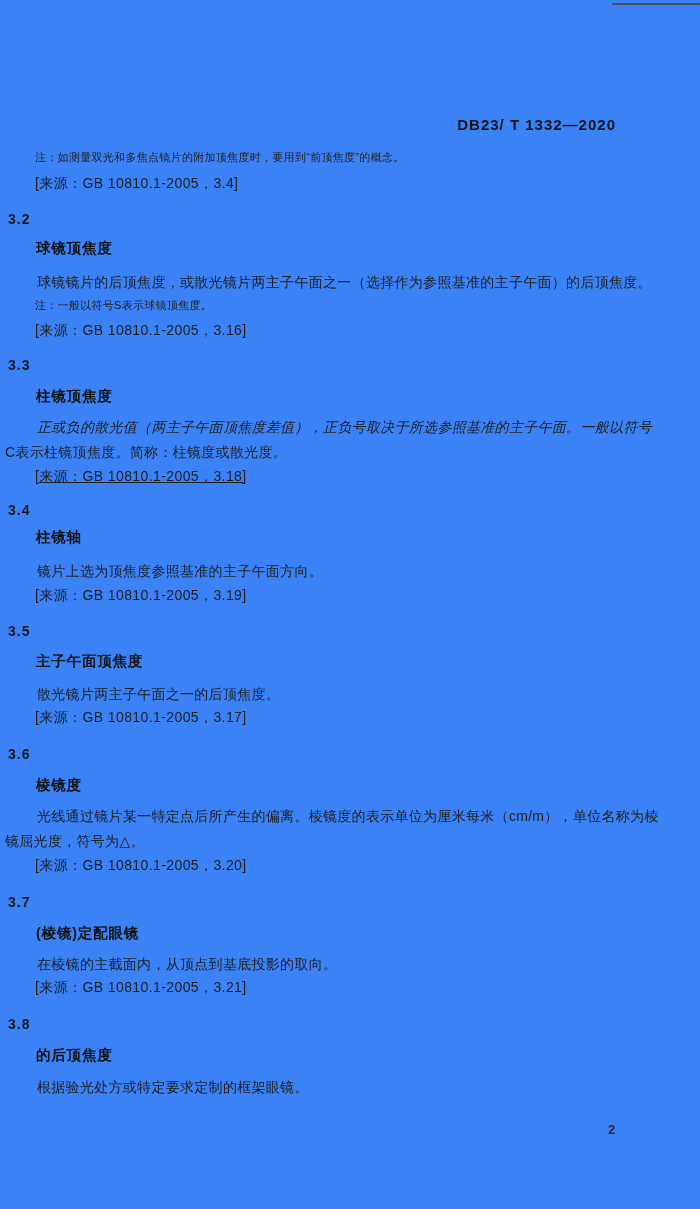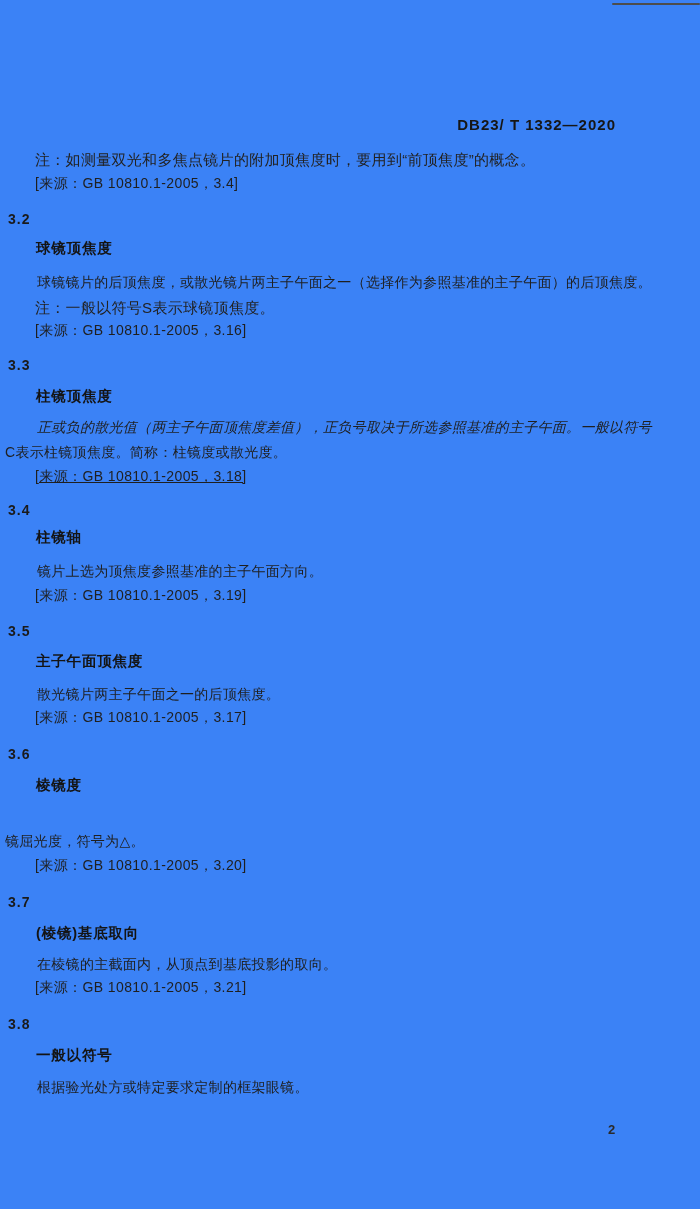--- a/index.html
+++ b/index.html
@@ -39,21 +39,21 @@
     font-size: 14.5px;
     font-weight: 700;
     color: #141414;
     letter-spacing: 0.8px;
   }
   .def {
     font-size: 14px;
     color: #1f1f1f;
   }
   .note {
-    font-size: 15px;
+    font-size: 11px;
     color: #222222;
     text-align: center;
   }
   .source {
     font-size: 14px;
     color: #1f1f1f;
     letter-spacing: 0.4px;
   }
   .page-num {
     font-size: 13px;
@@ -99,27 +99,28 @@
   <div class="line def" style="top:563px; left:37px;">镜片上选为顶焦度参照基准的主子午面方向。</div>
   <div class="line source" style="top:587px; left:35px;">[来源：GB 10810.1-2005，3.19]</div>
 
   <div class="line sec-num" style="top:623px; left:8px;">3.5</div>
   <div class="line term" style="top:652px; left:36px;">主子午面顶焦度</div>
   <div class="line def" style="top:686px; left:37px;">散光镜片两主子午面之一的后顶焦度。</div>
   <div class="line source" style="top:709px; left:35px;">[来源：GB 10810.1-2005，3.17]</div>
 
   <div class="line sec-num" style="top:746px; left:8px;">3.6</div>
   <div class="line term" style="top:776px; left:36px;">棱镜度</div>
+  <div class="line def" style="top:808px; left:37px;">光线通过镜片某一特定点后所产生的偏离。棱镜度的表示单位为厘米每米（cm/m），单位名称为棱</div>
   <div class="line def" style="top:833px; left:5px;">镜屈光度，符号为△。</div>
   <div class="line source" style="top:857px; left:35px;">[来源：GB 10810.1-2005，3.20]</div>
 
   <div class="line sec-num" style="top:894px; left:8px;">3.7</div>
-  <div class="line term" style="top:924px; left:36px;">(棱镜)基底取向</div>
+  <div class="line term" style="top:924px; left:36px;">(棱镜)定配眼镜</div>
   <div class="line def" style="top:956px; left:37px;">在棱镜的主截面内，从顶点到基底投影的取向。</div>
   <div class="line source" style="top:979px; left:35px;">[来源：GB 10810.1-2005，3.21]</div>
 
   <div class="line sec-num" style="top:1016px; left:8px;">3.8</div>
-  <div class="line term" style="top:1046px; left:36px;">一般以符号</div>
+  <div class="line term" style="top:1046px; left:36px;">的后顶焦度</div>
   <div class="line def" style="top:1079px; left:37px;">根据验光处方或特定要求定制的框架眼镜。</div>
 
   <div class="line page-num" style="top:1122px; left:608px;">2</div>
 
 </div>
 
 </body></html>

